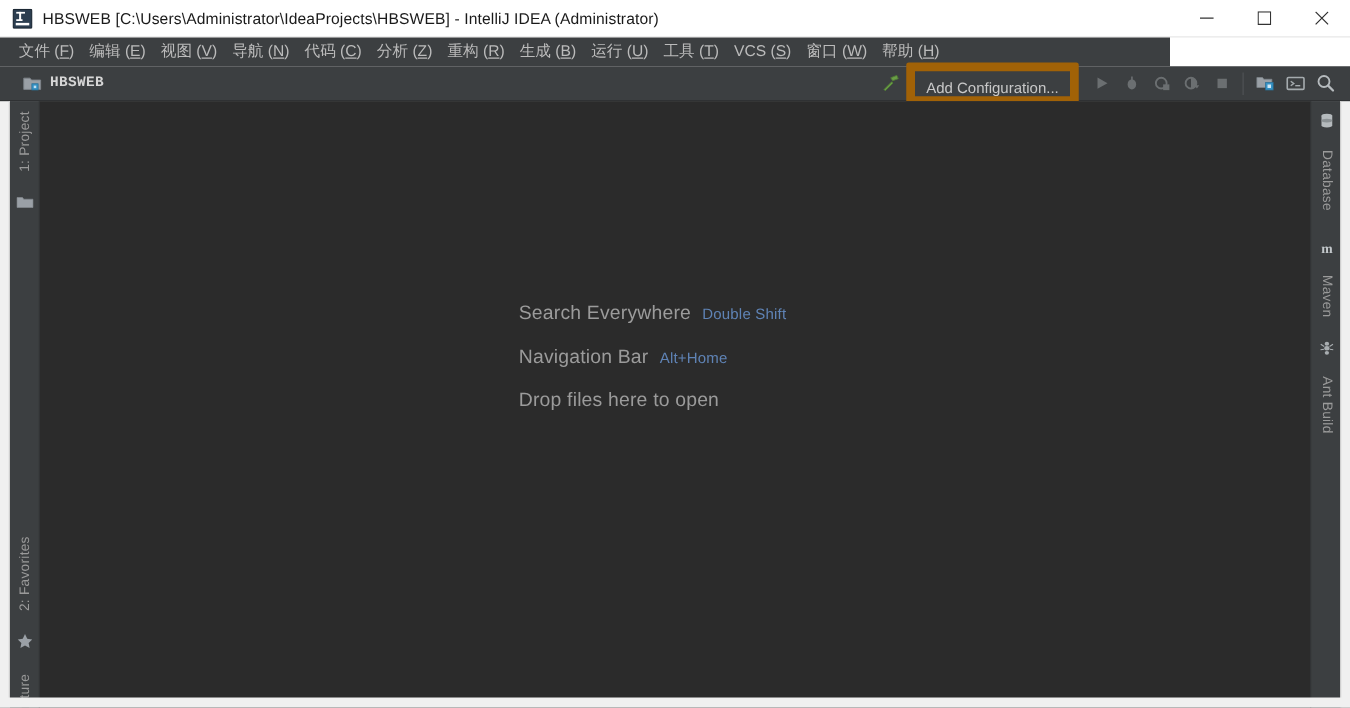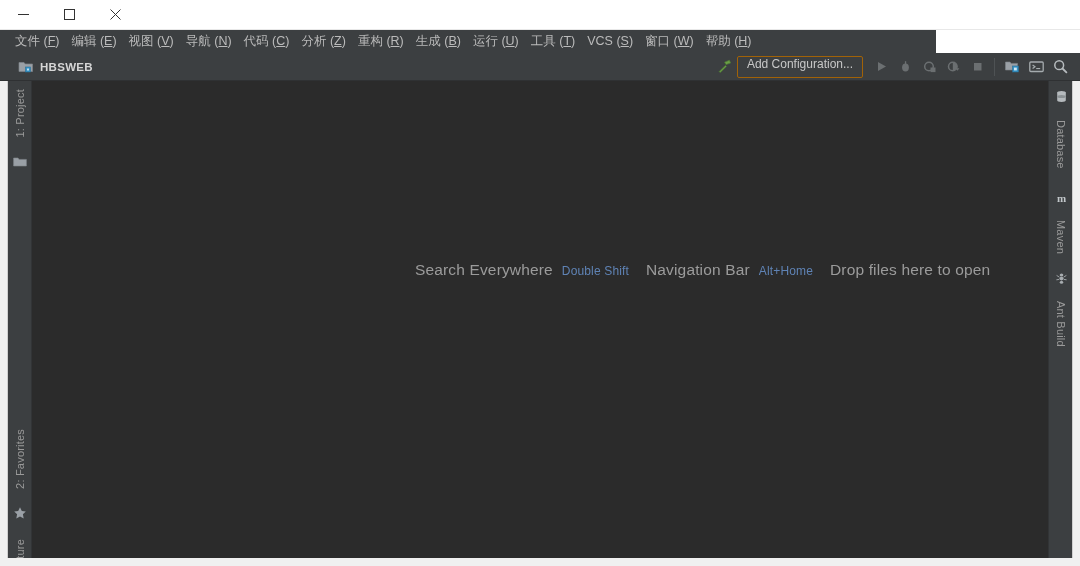--- a/index.html
+++ b/index.html
@@ -112,42 +112,43 @@
     margin-right: 6px;
     position: relative;
     flex: 0 0 auto;
   }
   .nav-label {
     font-size: 11.5px;
     font-weight: bold;
     color: #d6d6d6;
     letter-spacing: 0.3px;
     white-space: nowrap;
+    font-family: Liberation Mono, monospace;
   }
   .toolbar-right {
     display: flex;
     align-items: center;
     flex: 0 0 auto;
     padding-right: 8px;
     gap: 0px;
   }
   .tb-btn {
     width: 24px; height: 24px;
     display: flex;
     align-items: center;
     justify-content: center;
     cursor: default;
     flex: 0 0 auto;
   }
   .config-btn {
     height: 20px;
-    border: 1px solid #a16207;
+    border: 7px solid #a16207;
     border-radius: 2px;
     display: flex;
-    align-items: flex-start;
+    align-items: flex-end;
     padding: 0 9px;
     margin: 0 6px 0 0;
     cursor: default;
     background: transparent;
     flex: 0 0 auto;
   }
   .config-text {
     font-size: 12px;
     color: #c8c8c8;
     white-space: nowrap;
@@ -236,22 +237,23 @@
   .editor {
     position: absolute;
     left: 32px; top: 0;
     width: 1016px;
     height: 485px;
     background: #2b2b2b;
   }
   .hints {
     position: absolute;
     left: 383px;
-    top: 180px;
-    display: flex;
+    top: 161px;
+    display: flex;
+    flex-direction: column;
     gap: 17px;
   }
   .hint-row {
     display: flex;
     align-items: baseline;
     white-space: nowrap;
   }
   .hint-label {
     font-size: 15.5px;
     color: #9b9b9b;
@@ -271,20 +273,32 @@
     width: 1080px; height: 8px;
     background: #f0f0f0;
   }
 </style>
 </head>
 <body>
 
 <div id="app">
 
   <div class="titlebar">
+    <div class="title-left">
+      <span class="app-icon">
+        <svg width="16" height="16" viewBox="0 0 16 16">
+          <rect x="0.5" y="0.5" width="15" height="15" rx="1" fill="#2c3e50" stroke="#1b2733"></rect>
+          <rect x="3" y="2.5" width="7" height="1.4" fill="#ffffff"></rect>
+          <rect x="5.3" y="2.5" width="1.6" height="7" fill="#ffffff"></rect>
+          <rect x="3" y="8.4" width="5" height="1.4" fill="#ffffff"></rect>
+          <rect x="2.6" y="11.3" width="10.8" height="2" fill="#ffffff"></rect>
+        </svg>
+      </span>
+      <span class="title-text">HBSWEB [C:\Users\Administrator\IdeaProjects\HBSWEB] - IntelliJ IDEA (Administrator)</span>
+    </div>
     <div class="win-controls">
       <div class="win-btn">
         <svg width="11" height="11" viewBox="0 0 11 11">
             <rect x="0" y="5" width="11" height="1" fill="#333333"></rect>
           </svg>
       </div>
       <div class="win-btn">
         <svg width="11" height="11" viewBox="0 0 11 11">
             <rect x="0.5" y="0.5" width="10" height="10" fill="none" stroke="#333333" stroke-width="1"></rect>
           </svg>

